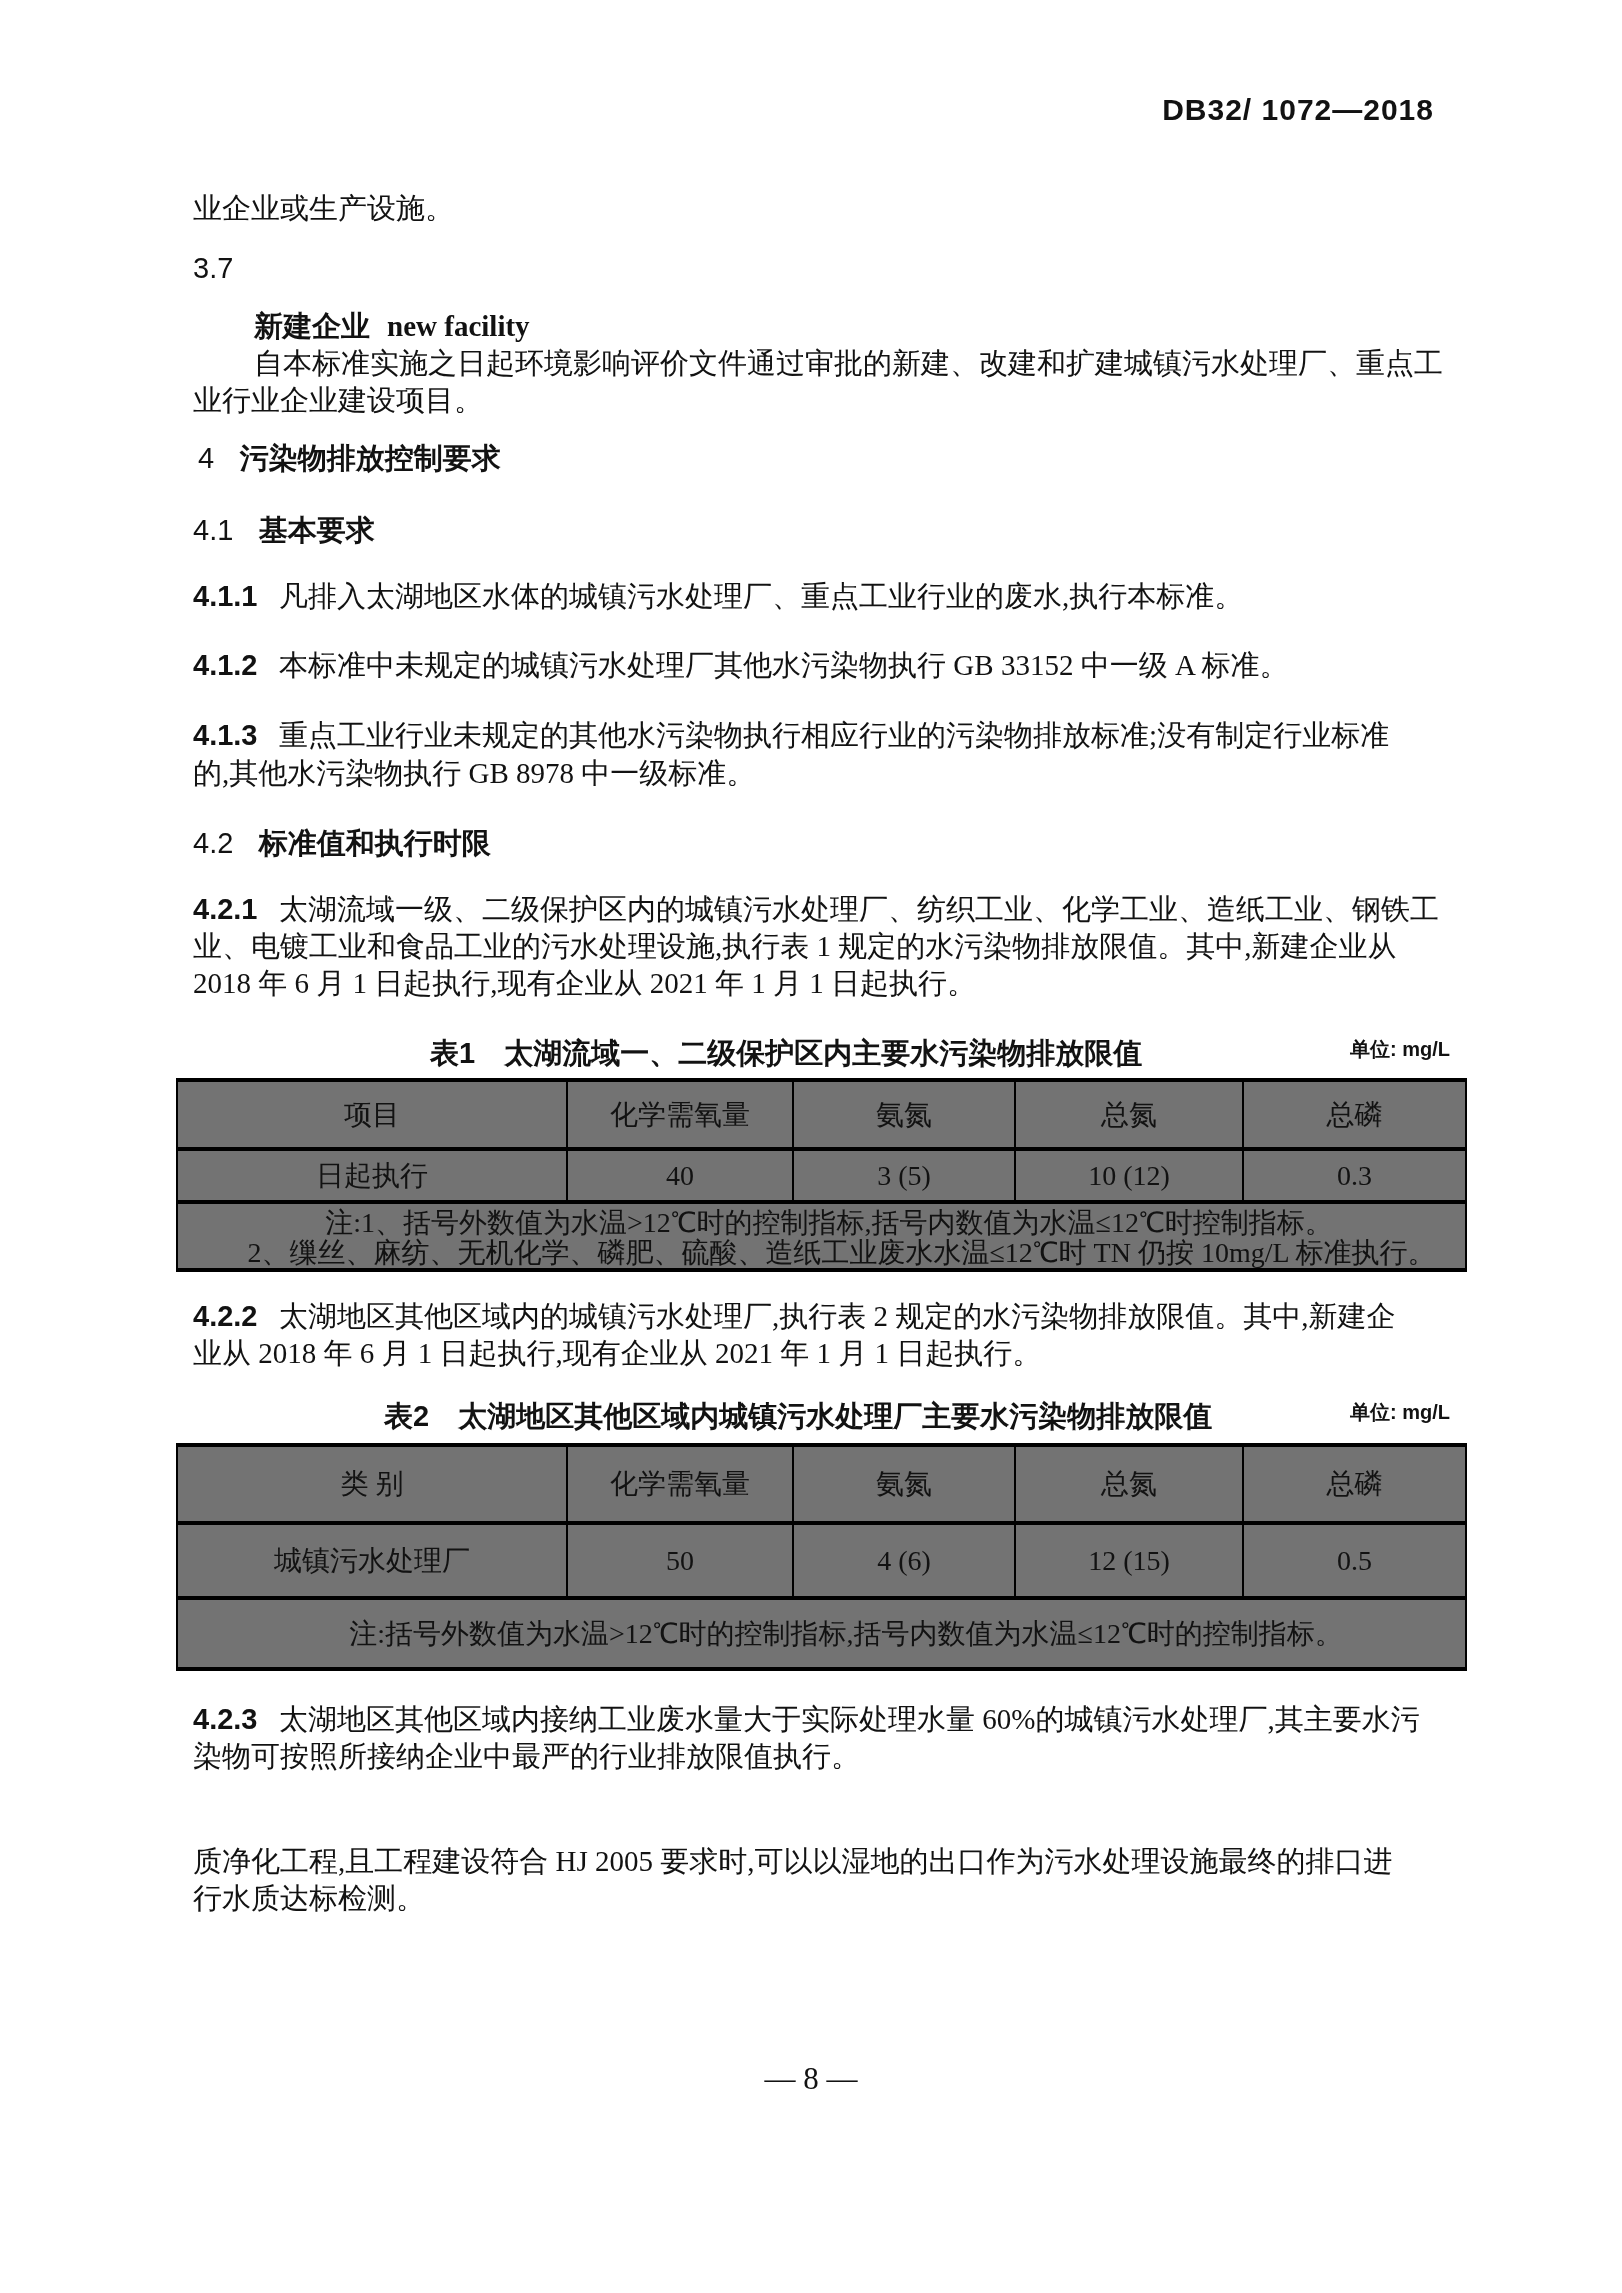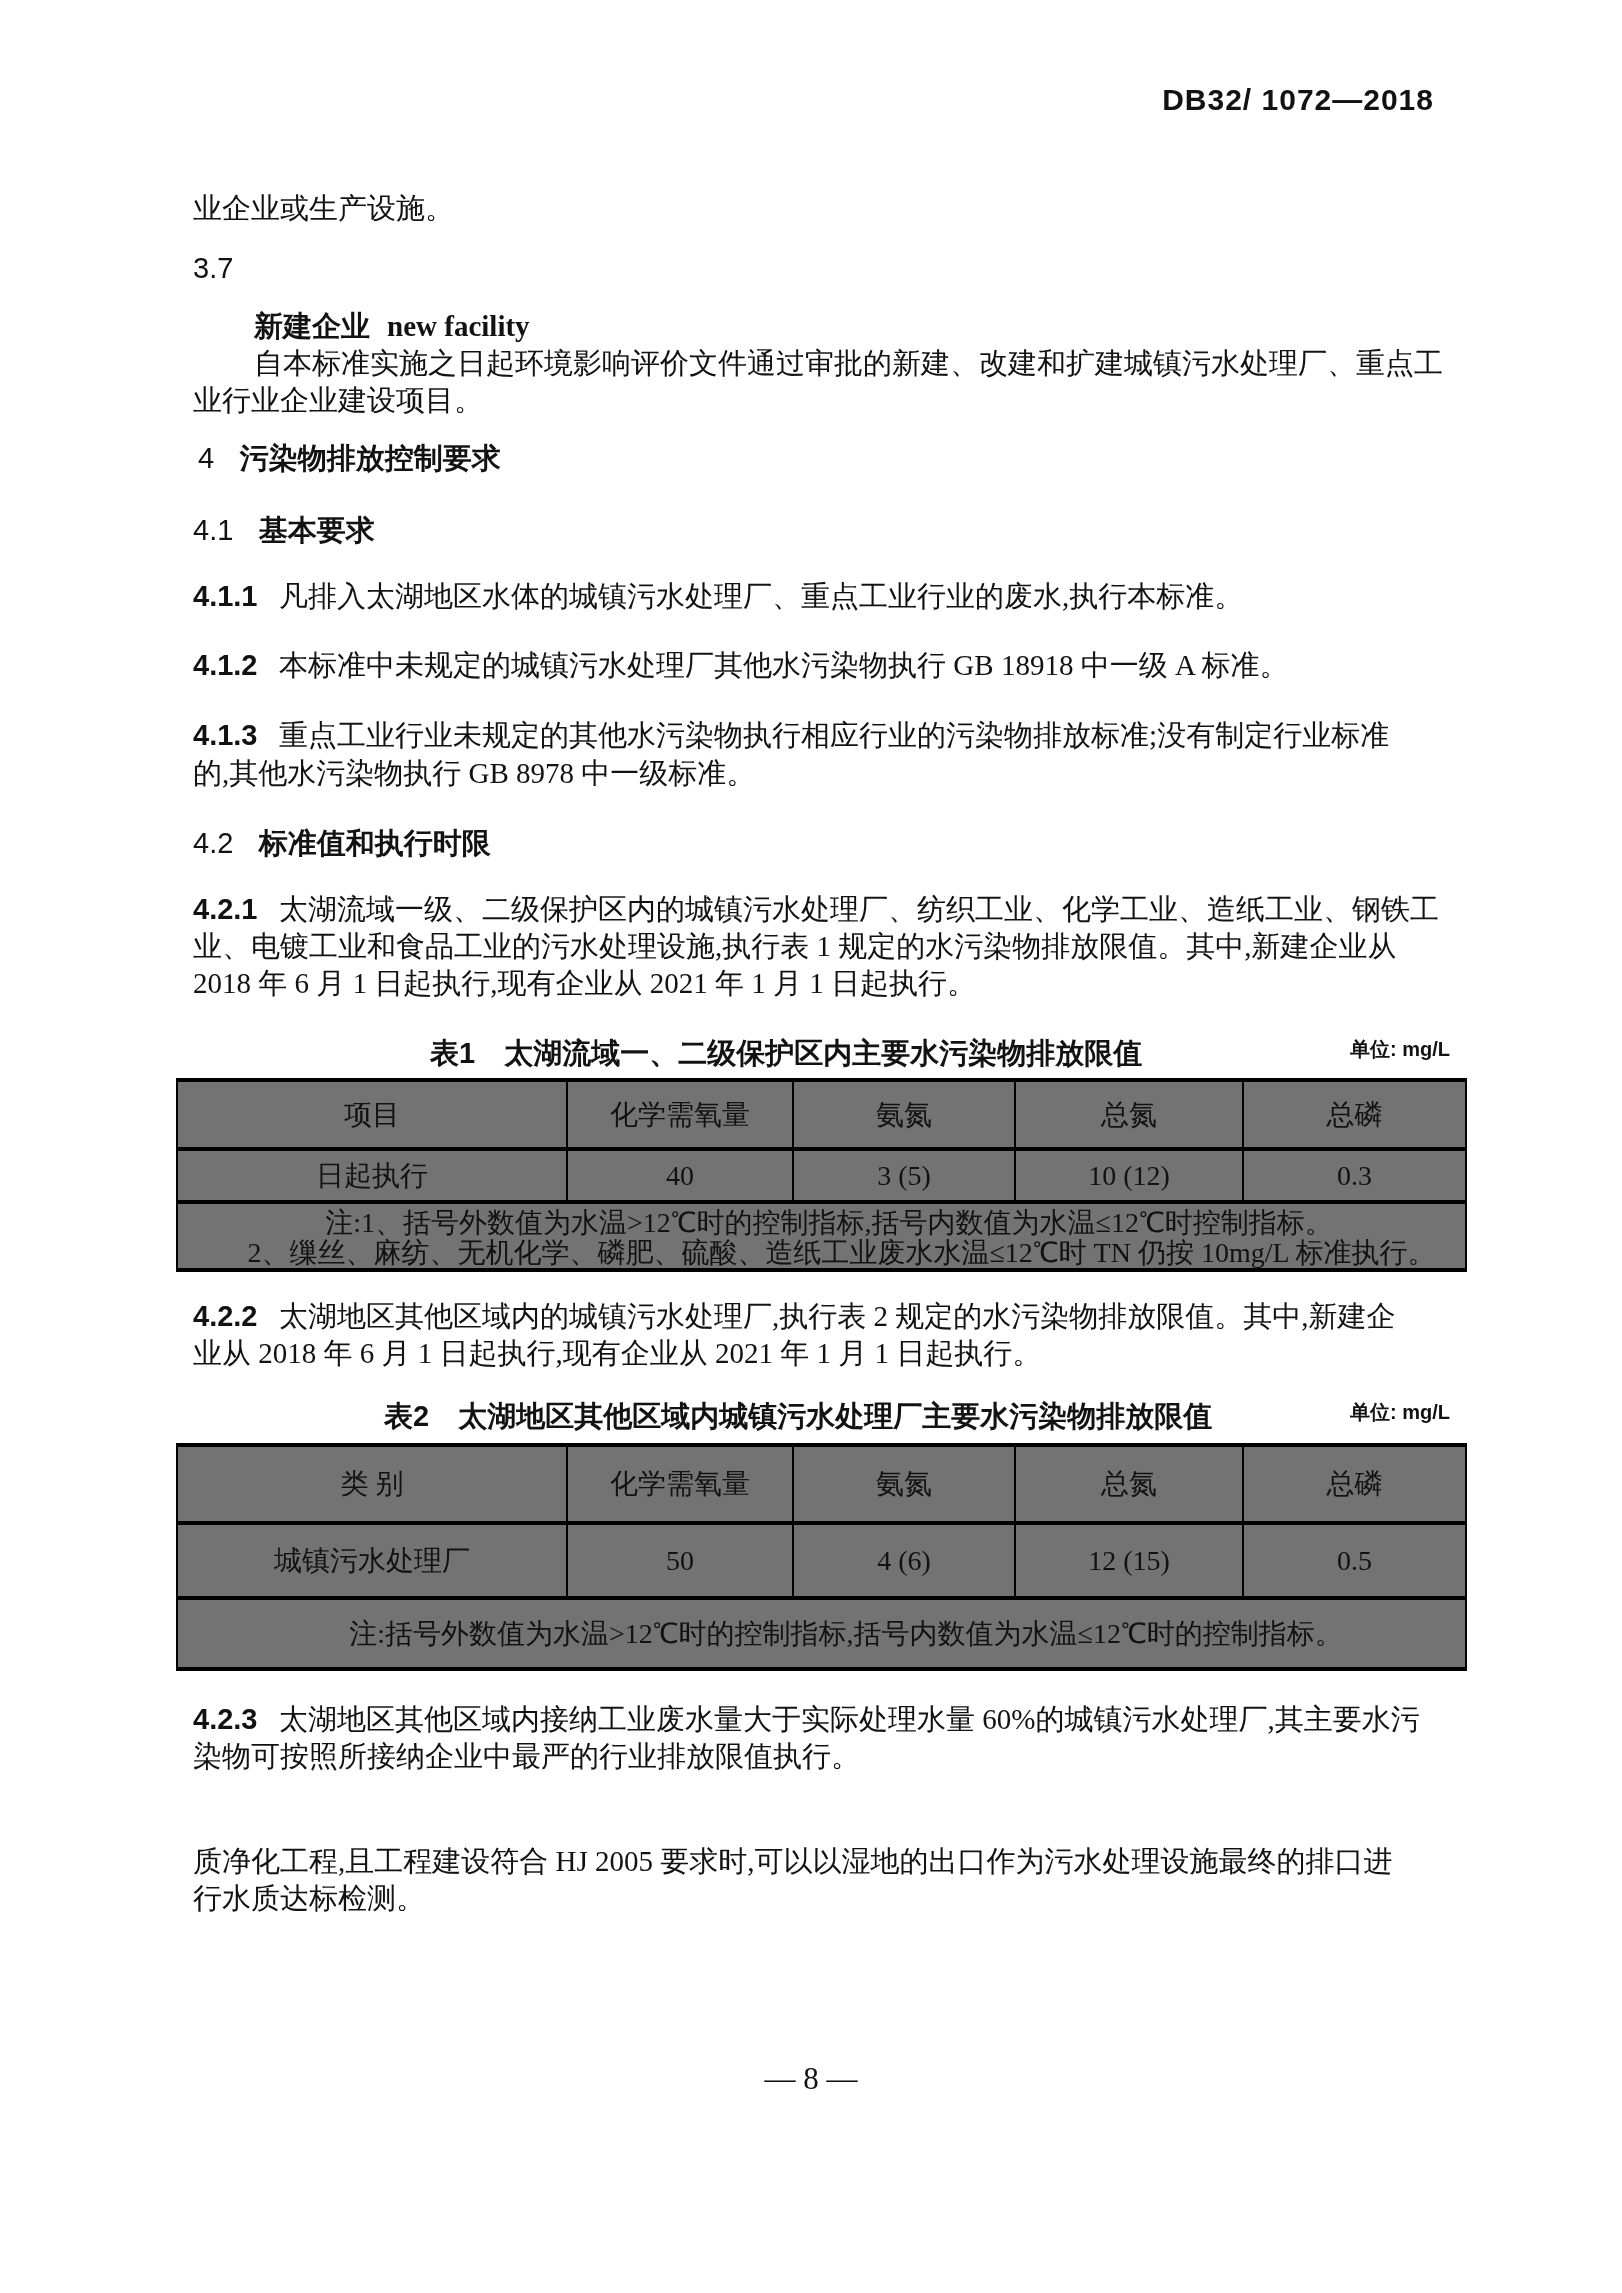--- a/index.html
+++ b/index.html
@@ -10,21 +10,21 @@
     background:#ffffff;
     color:#121212;
     font-family:"Liberation Serif", serif;
     overflow:hidden;
   }
   .t { position:absolute; white-space:nowrap; font-size:29px; line-height:35px; }
   .bold { font-weight:bold; }
   .num  { font-family:"Liberation Sans", sans-serif; font-weight:bold; margin-right:21.6px; }
   .hnum { font-family:"Liberation Sans", sans-serif; font-weight:normal; margin-right:25.5px; }
   .htxt { font-family:"Liberation Sans", sans-serif; font-weight:bold; }
-  .doc-code { position:absolute; top:83px; right:188px; font-family:"Liberation Sans", sans-serif; font-weight:bold; font-size:30px; letter-spacing:1px; }
+  .doc-code { position:absolute; top:93px; right:188px; font-family:"Liberation Sans", sans-serif; font-weight:bold; font-size:30px; letter-spacing:1px; }
   .caption { position:absolute; font-family:"Liberation Sans", sans-serif; font-weight:bold; font-size:29px; white-space:nowrap; }
   .unit { position:absolute; right:172px; font-family:"Liberation Sans", sans-serif; font-weight:bold; font-size:20px; white-space:nowrap; }
   table.tbl { position:absolute; border-collapse:collapse; table-layout:fixed; width:1290px; left:176px; background:#737373; }
   table.tbl td {
     border:2.9px solid #000;
     border-top-width:4.9px; border-bottom-width:4.9px;
     text-align:center; vertical-align:middle;
     font-size:28px; font-family:"Liberation Serif", serif;
     overflow:hidden;
   }
@@ -60,21 +60,21 @@
 
   <div class="t" style="left:193px; top:513px">
     <span class="hnum">4.1</span><span class="htxt">基本要求</span>
   </div>
 
   <div class="t" style="left:193px; top:579px">
     <span class="num">4.1.1</span><span>凡排入太湖地区水体的城镇污水处理厂、重点工业行业的废水,执行本标准。</span>
   </div>
 
   <div class="t" style="left:193px; top:648px">
-    <span class="num">4.1.2</span><span>本标准中未规定的城镇污水处理厂其他水污染物执行 GB 18918 中一级 A 标准。</span>
+    <span class="num">4.1.2</span><span>本标准中未规定的城镇污水处理厂其他水污染物执行 GB 33152 中一级 A 标准。</span>
   </div>
 
   <div class="t" style="left:193px; top:718px">
     <span class="num">4.1.3</span><span>重点工业行业未规定的其他水污染物执行相应行业的污染物排放标准;没有制定行业标准</span>
   </div>
   <div class="t" style="left:193px; top:756px">的,其他水污染物执行 GB 8978 中一级标准。</div>
 
   <div class="t" style="left:193px; top:826px">
     <span class="hnum">4.2</span><span class="htxt">标准值和执行时限</span>
   </div>

